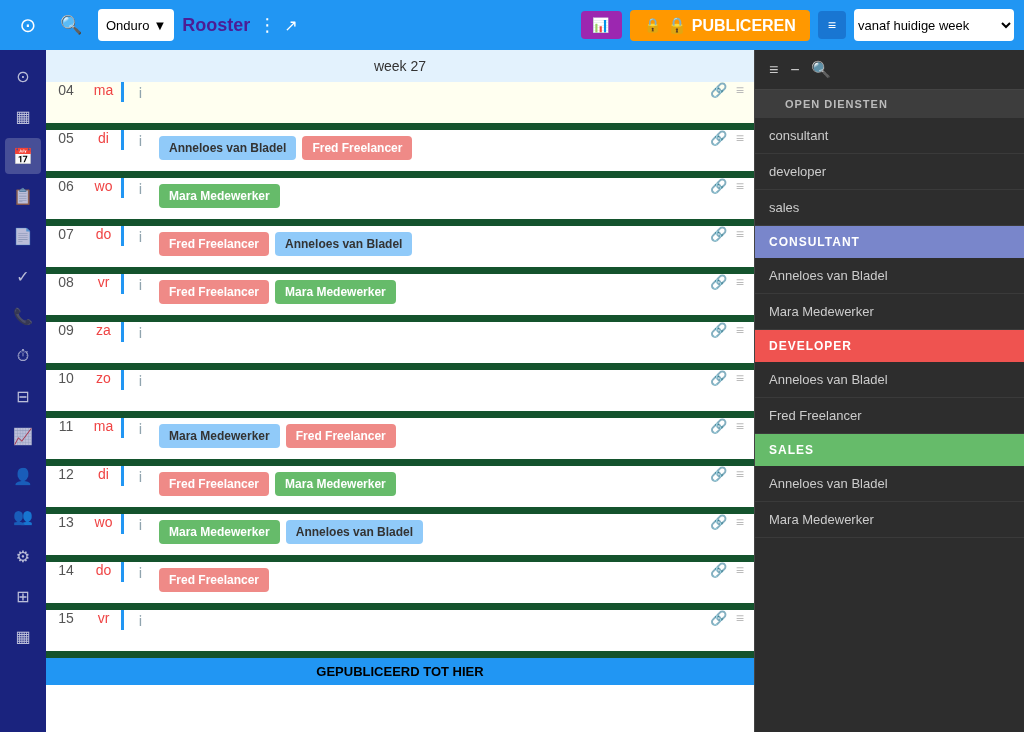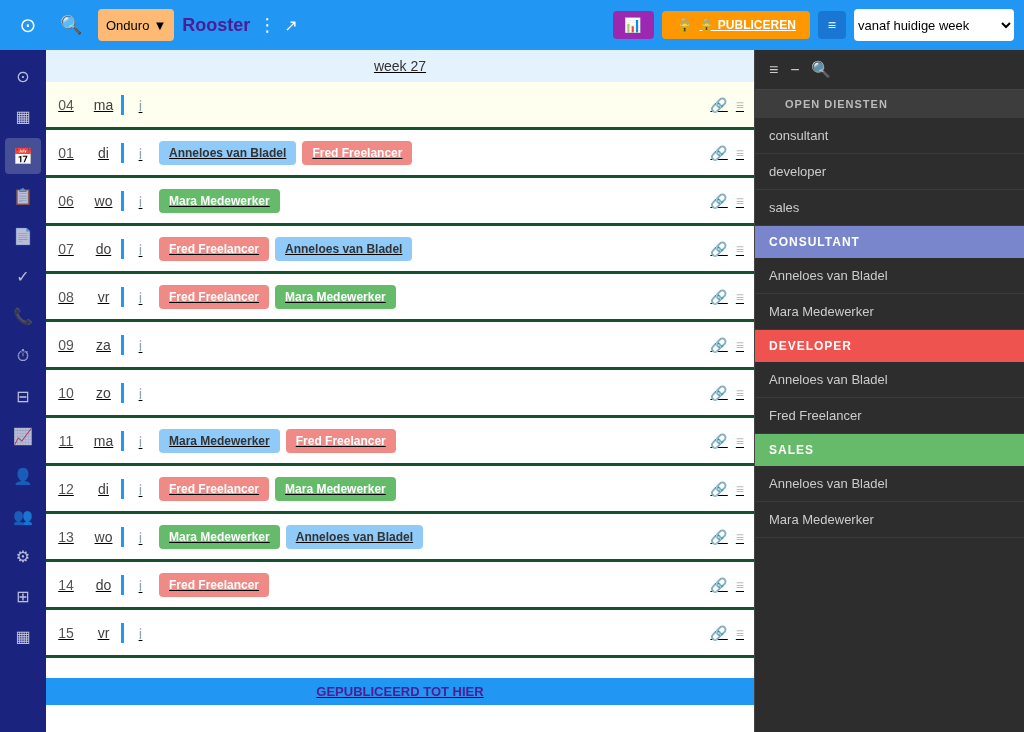--- a/index.html
+++ b/index.html
@@ -3,51 +3,51 @@
   <meta charset="utf-8">
   <style>
     * { box-sizing: border-box; margin: 0; padding: 0; }
     body { font-family: Arial, sans-serif; font-size: 13px; background: #f0f0f0; overflow: hidden; width: 1024px; height: 732px; }
 
     
     .app { display: flex; flex-direction: column; height: 732px; width: 1024px; }
     .top-bar { display: flex; align-items: center; background: #2196f3; height: 50px; padding: 0 10px; gap: 8px; flex-shrink: 0; }
     .main-area { display: flex; flex: 1; overflow: hidden; }
     .left-nav { width: 46px; background: #1a237e; display: flex; flex-direction: column; align-items: center; padding-top: 8px; gap: 4px; flex-shrink: 0; }
-    .center-area { flex: 1; display: flex; flex-direction: column; overflow: hidden; background: #fff; text-decoration: underline; }
+    .center-area { flex: 1; display: flex; flex-direction: column; overflow: hidden; background: #fff; }
     .right-panel { width: 270px; background: #2d2d2d; display: flex; flex-direction: column; overflow-y: auto; flex-shrink: 0; border-left: 1px solid #444; }
-    .dropdown-select { background: #fdba74; border: none; border-radius: 4px; padding: 4px 8px; font-size: 13px; cursor: pointer; display: flex; align-items: center; gap: 4px; height: 32px; }
+    .dropdown-select { background: #ffffff; border: none; border-radius: 4px; padding: 4px 8px; font-size: 13px; cursor: pointer; display: flex; align-items: center; gap: 4px; height: 32px; }
     .top-bar-title { color: #4c1d95; font-size: 18px; font-weight: bold; }
     .top-bar-dots { color: white; font-size: 18px; cursor: pointer; }
     .top-bar-icon-btn { color: white; font-size: 16px; cursor: pointer; background: none; border: none; }
     .stats-btn { background: #9c27b0; color: white; border: none; border-radius: 4px; padding: 6px 12px; cursor: pointer; font-size: 14px; display: flex; align-items: center; gap: 4px; }
     .publish-btn { background: #ff9800; color: white; border: none; border-radius: 4px; padding: 6px 14px; cursor: pointer; font-size: 14px; font-weight: bold; display: flex; align-items: center; gap: 6px; }
     .list-btn { background: #1976d2; color: white; border: none; border-radius: 4px; padding: 6px 10px; cursor: pointer; font-size: 14px; }
     .week-dropdown { background: #fff; border: none; border-radius: 4px; padding: 4px 0; font-size: 13px; cursor: pointer; height: 32px; min-width: 160px; }
     .spacer { flex: 1; }
 
     
     .nav-icon { width: 36px; height: 36px; display: flex; align-items: center; justify-content: center; color: rgba(255,255,255,0.7); font-size: 16px; cursor: pointer; border-radius: 4px; }
     .nav-icon.active { background: rgba(255,255,255,0.2); color: white; }
 
     
     .schedule-scroll { overflow-y: auto; flex: 1; }
     .week-header { background: #e3f2fd; text-align: center; padding: 8px 0; font-size: 14px; color: #333; font-weight: normal; }
-    .schedule-row { display: flex; align-items: center; border-bottom: 3px solid #14532d; min-height: 48px; background: #fff; }
+    .schedule-row { display: flex; align-items: flex-start; border-bottom: 7px solid #14532d; min-height: 48px; background: #fff; }
     .schedule-row.today { background: #fffff0; }
     .row-day-num { width: 40px; text-align: center; color: #555; font-size: 14px; flex-shrink: 0; }
-    .row-day-name { width: 35px; text-align: center; color: #404040; font-size: 14px; flex-shrink: 0; }
+    .row-day-name { width: 35px; text-align: center; color: #ef4444; font-size: 14px; flex-shrink: 0; }
     .row-info-icon { width: 30px; display: flex; align-items: center; justify-content: center; color: #90a4ae; font-size: 15px; flex-shrink: 0; border-left: 3px solid #2196f3; padding-left: 6px; }
     .row-shifts { flex: 1; display: flex; align-items: center; gap: 6px; padding: 6px 8px; flex-wrap: wrap; }
     .row-actions { display: flex; align-items: center; gap: 8px; padding-right: 10px; color: #bbb; font-size: 14px; }
     .shift-badge { border-radius: 4px; padding: 5px 10px; color: white; font-size: 12px; font-weight: bold; cursor: pointer; white-space: nowrap; }
     .shift-badge.salmon { background: #ef8a87; }
     .shift-badge.blue { background: #90caf9; color: #333; }
     .shift-badge.green { background: #66bb6a; }
-    .published-bar { background: #2196f3; color: #4c1d95; text-align: center; padding: 6px 0; font-size: 13px; font-weight: bold; margin-top: 20px; }
+    .published-bar { background: #2196f3; color: #000000; text-align: center; padding: 6px 0; font-size: 13px; font-weight: bold; }
 
     
     .panel-toolbar { display: flex; align-items: center; gap: 12px; padding: 10px 14px; border-bottom: 1px solid #444; }
     .panel-icon { color: #ccc; font-size: 16px; cursor: pointer; }
     .panel-section-header { background: #3d3d3d; padding: 8px 30px; font-size: 11px; font-weight: bold; color: #bbb; letter-spacing: 1px; }
     .panel-item { padding: 10px 14px; color: #ccc; font-size: 13px; cursor: pointer; border-bottom: 1px solid #3a3a3a; }
     .panel-shift-header { padding: 9px 14px; font-size: 12px; font-weight: bold; color: white; letter-spacing: 1px; }
     .panel-shift-header.consultant { background: #7986cb; }
     .panel-shift-header.developer { background: #ef5350; }
     .panel-shift-header.sales { background: #66bb6a; }
@@ -75,21 +75,21 @@
     </div>
     <span class="top-bar-title">Rooster</span>
     <span class="top-bar-dots">⋮</span>
     <button class="top-bar-icon-btn">↗</button>
     <div class="spacer"></div>
     <button class="stats-btn">
       <span>📊</span>
     </button>
     <button class="publish-btn">
       <span>🔒</span>
-      <span style="font-size:12px;text-decoration:underline;">🔒 PUBLICEREN</span>
+      <span style="font-size:16px;">🔒 PUBLICEREN</span>
     </button>
     <button class="list-btn">≡</button>
     <select class="week-dropdown">
       <option>vanaf huidige week</option>
     </select>
   </div>
 
   <div class="main-area">
 
     <div class="left-nav">
@@ -122,21 +122,21 @@
           <div class="row-day-name">ma</div>
           <div class="row-info-icon">ℹ</div>
           <div class="row-shifts"></div>
           <div class="row-actions">
             <span>🔗</span>
             <span>≡</span>
           </div>
         </div>
 
         <div class="schedule-row">
-          <div class="row-day-num">01</div>
+          <div class="row-day-num">05</div>
           <div class="row-day-name">di</div>
           <div class="row-info-icon">ℹ</div>
           <div class="row-shifts">
             <span class="shift-badge blue">Anneloes van Bladel</span>
             <span class="shift-badge salmon">Fred Freelancer</span>
           </div>
           <div class="row-actions">
             <span>🔗</span>
             <span>≡</span>
           </div>

